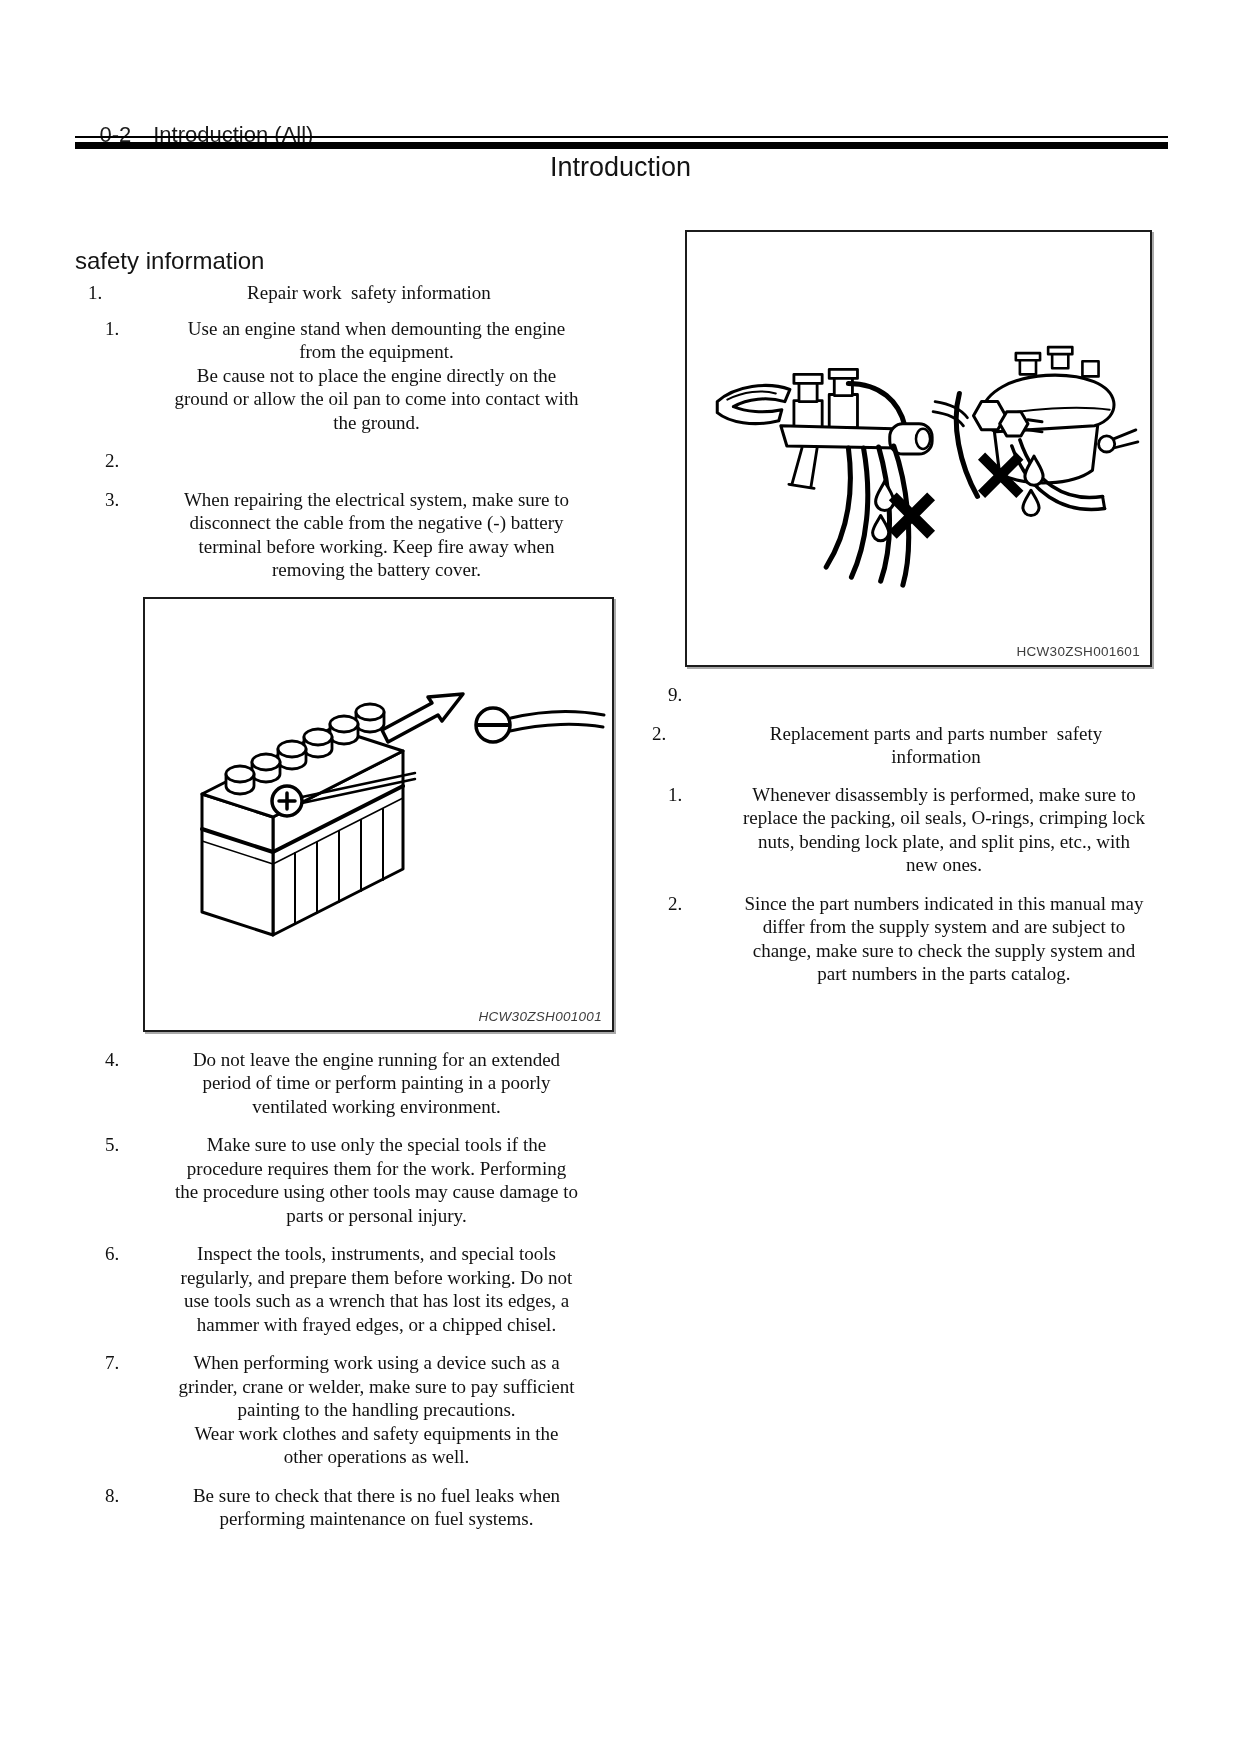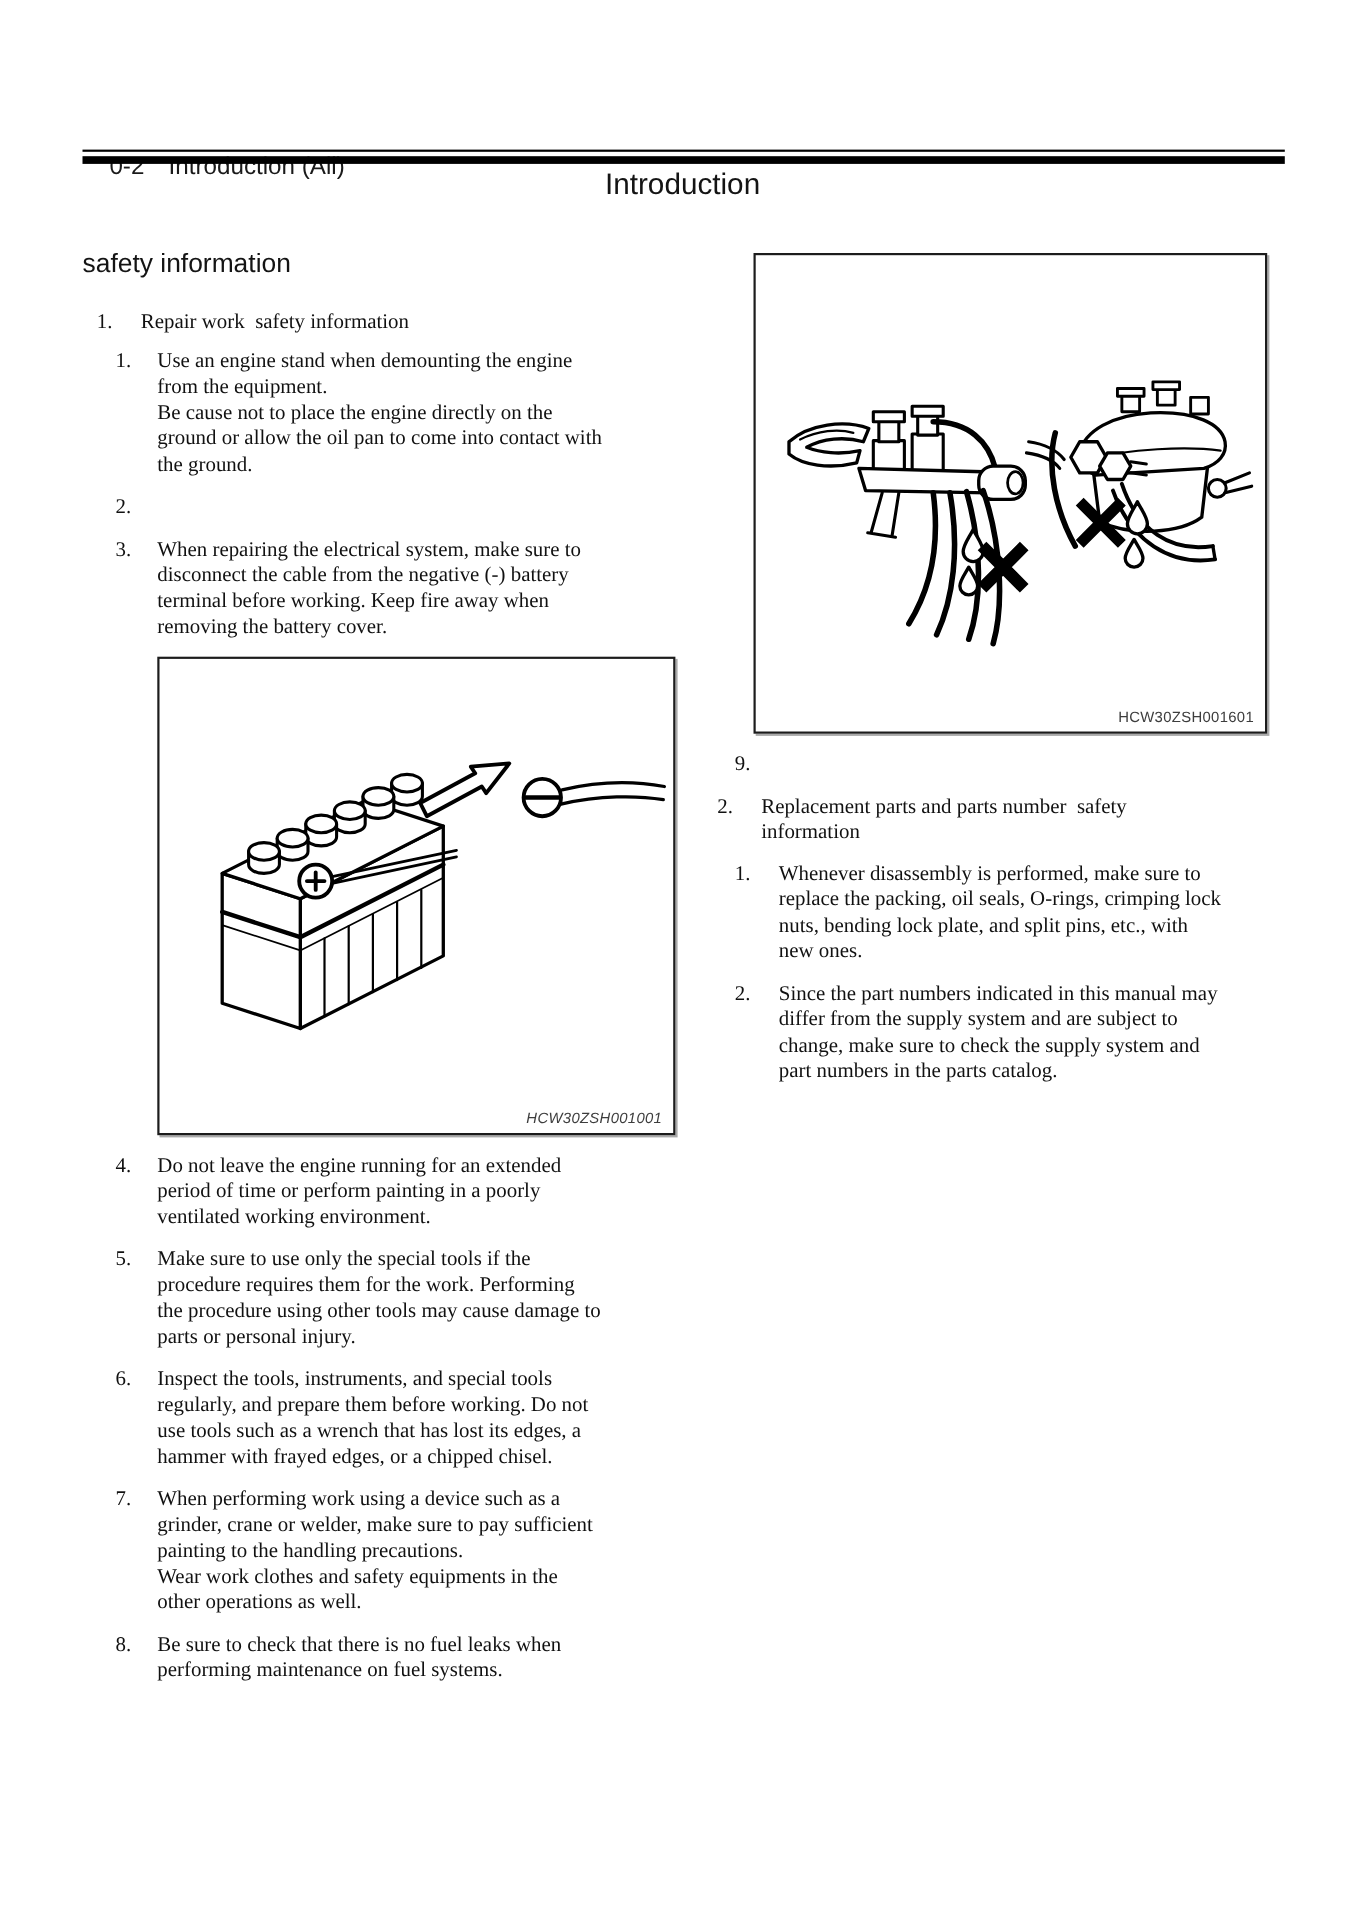--- a/index.html
+++ b/index.html
@@ -3,44 +3,44 @@
 <meta charset="utf-8">
 <style>
   html,body{margin:0;padding:0;background:#e8e8e8;}
   .page{
     position:relative;width:1241px;height:1754px;background:#ffffff;
     margin:0 auto;font-family:"Liberation Serif",serif;color:#111;
     overflow:hidden;
   }
   
   .page-header{
-    position:absolute;left:75px;top:112px;width:1093px;
+    position:absolute;left:75px;top:96px;width:1093px;
     font-family:"Liberation Sans",sans-serif;font-size:22px;color:#1a1a1a;
     white-space:pre;
   }
   .page-header .pagenum{margin-right:22px;}
   .rule-thin{position:absolute;left:75px;top:136px;width:1093px;height:2px;background:#000;}
   .rule-thick{position:absolute;left:75px;top:142px;width:1093px;height:7px;background:#000;}
   
   .doc-title{
     position:absolute;left:0;top:152px;width:100%;text-align:center;
     font-family:"Liberation Sans",sans-serif;font-size:27px;color:#141414;
   }
   .section-heading{
-    position:absolute;left:75px;top:226px;
+    position:absolute;left:75px;top:247px;
     font-family:"Liberation Sans",sans-serif;font-size:24px;color:#141414;
   }
   
   .col-left{position:absolute;left:75px;top:281px;width:535px;}
   .col-right{position:absolute;left:640px;top:230px;width:540px;}
   
   .nitem{display:flex;align-items:flex-start;margin:0 0 15px 0;
     font-size:19px;line-height:23.5px;}
   .nitem .num{flex:0 0 38px;}
-  .nitem .txt{flex:1;white-space:pre-wrap;}
+  .nitem .txt{flex:1;white-space:pre-wrap;text-align:center;}
   .toplevel{padding-left:13px;margin-bottom:12px;}
   .toplevel .num{flex:0 0 40px;}
   .sub{padding-left:30px;}
   .col-right .toplevel{padding-left:12px;margin-top:2px;margin-bottom:14px;}
   .col-right .sub{padding-left:28px;}
   .col-right .sub .num{flex:0 0 40px;}
   
   .figure{
     position:relative;border:2px solid #1c1c1c;background:#fff;
     box-shadow:2px 2px 0 #a9a9a9;

